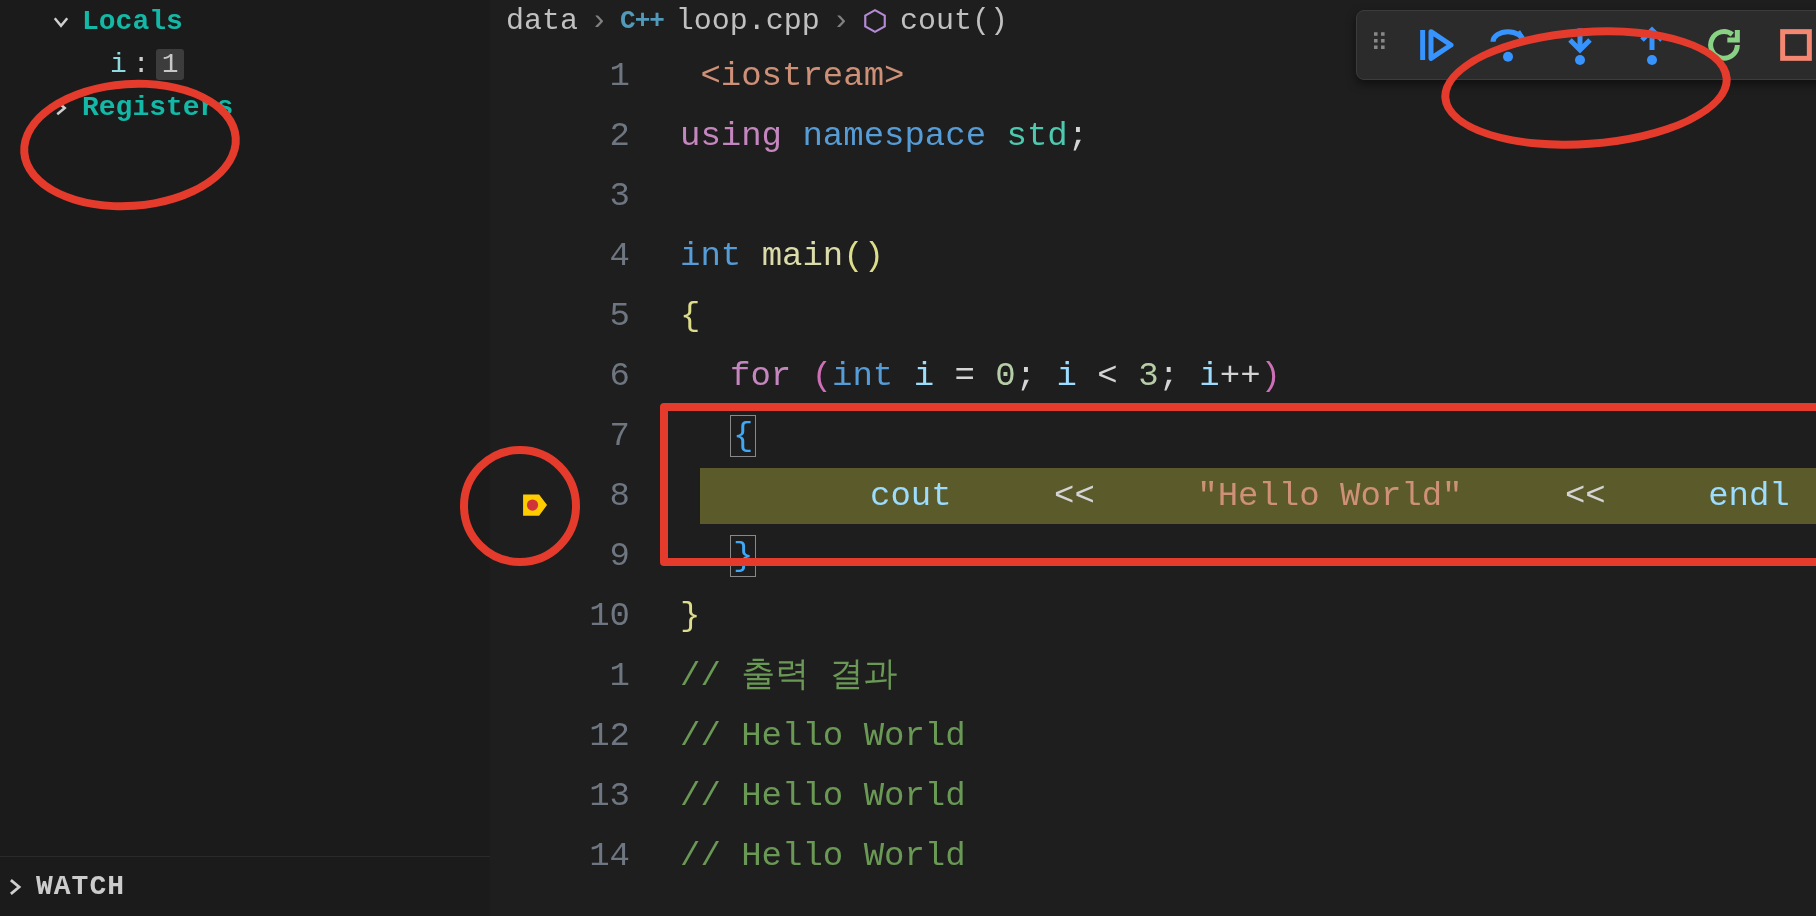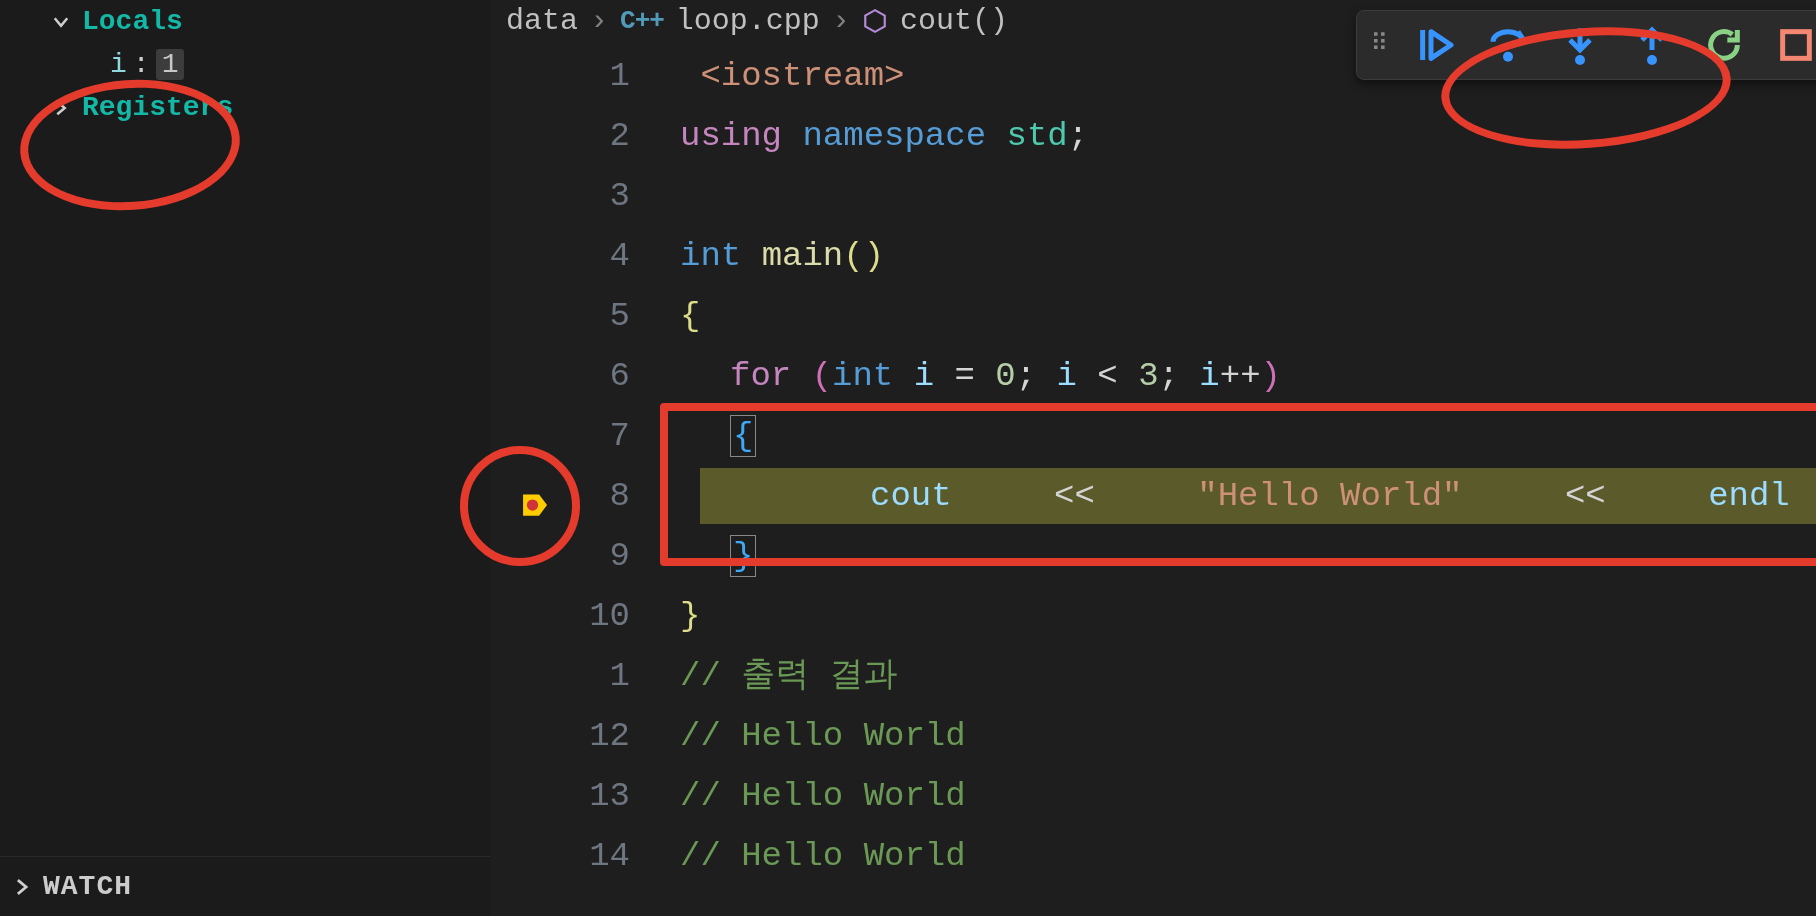--- a/index.html
+++ b/index.html
@@ -52,21 +52,21 @@
   .var-colon { color: #cccccc; margin: 0 6px; }
   .var-val {
     color: #c7c7c7;
     background: #3c3c3c;
     border-radius: 3px;
     padding: 0 6px;
   }
   .watch-header {
     margin-top: auto;
     border-top: 1px solid #2a2a2a;
-    padding: 14px 11px;
+    padding: 14px 4px;
     display:flex; align-items:center; gap:10px;
     font-weight:700; letter-spacing:1px;
   }
 
   
   .editor {
     flex: 1;
     background: #1e1e1e;
     position: relative;
     display:flex; flex-direction:column;

